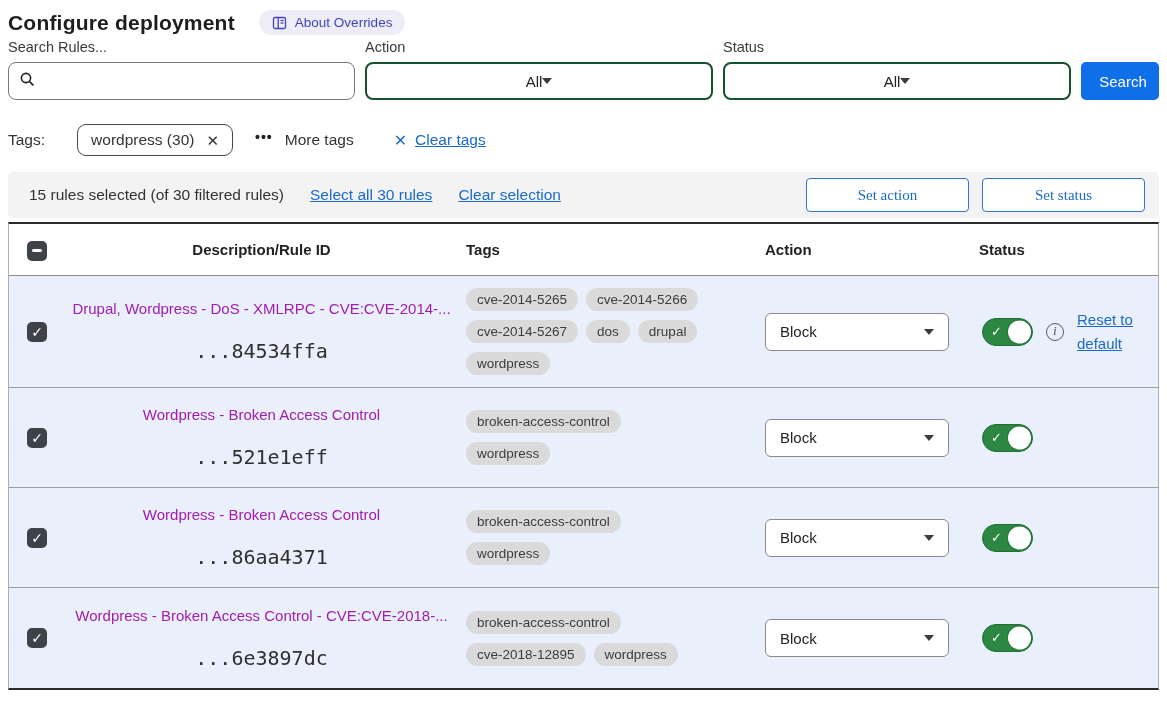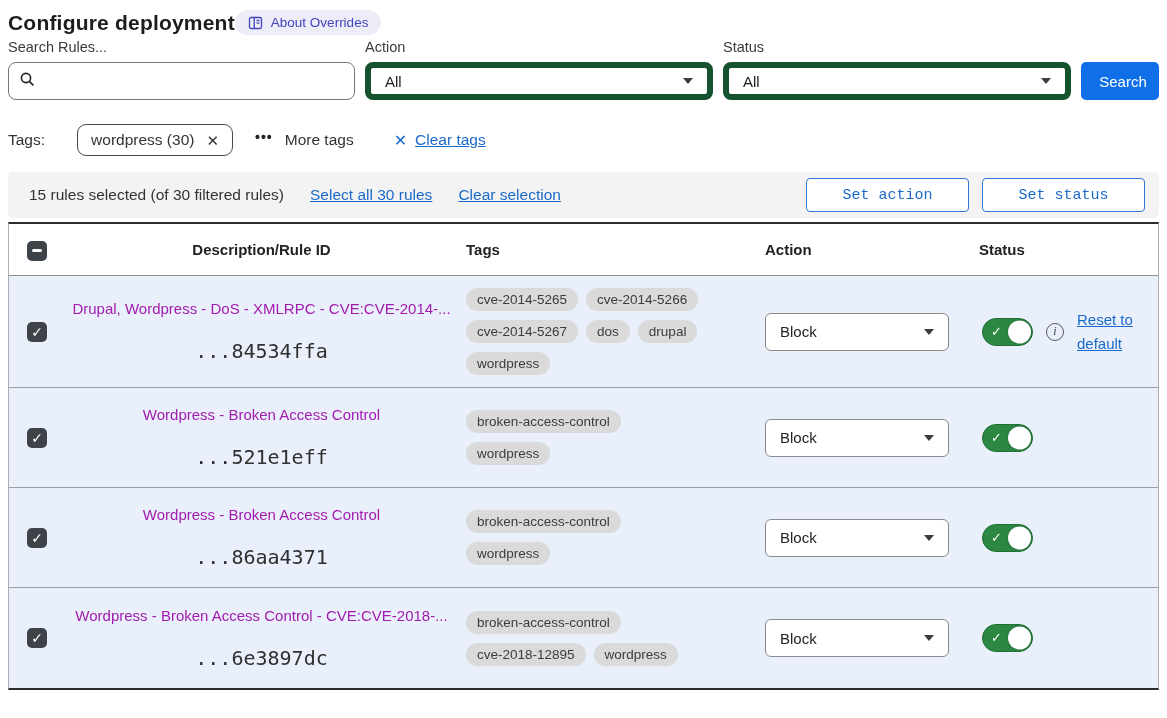--- a/index.html
+++ b/index.html
@@ -16,35 +16,35 @@
   }
   *{box-sizing:border-box;margin:0;padding:0;}
   body{
     font-family:"Liberation Sans","DejaVu Sans",sans-serif;
     background:#fff;color:#333;
     width:1167px;height:718px;overflow:hidden;
   }
   .page{padding:10px 8px 0 8px;}
 
   
-  .hdr{display:flex;align-items:flex-end;}
+  .hdr{display:flex;align-items:flex-end;gap:24px;}
   .hdr h1{font-size:21px;font-weight:700;color:#1d1d1d;letter-spacing:.2px;}
   .badge{display:inline-flex;align-items:center;gap:8px;background:var(--badge-bg);
     color:var(--badge-text);font-size:13.5px;padding:5px 13px;border-radius:14px;cursor:pointer;}
   .badge svg{display:block;}
 
   
   .filters{display:flex;align-items:flex-end;gap:10px;margin-top:4px;}
   .field label{display:block;font-size:14.5px;color:#3a3a3a;margin-bottom:7px;}
   .searchbox{width:347px;height:38px;border:1px solid #767676;border-radius:8px;
     display:flex;align-items:center;padding:0 10px;background:#fff;}
   .searchbox input{border:none;outline:none;flex:1;font-size:15px;margin-left:8px;
     font-family:inherit;background:transparent;}
-  .fselect{width:348px;height:38px;border:6px solid #14532d;border-radius:8px;background:#fff;
-    display:flex;align-items:center;justify-content:space-between;padding:0 14px;
+  .fselect{width:348px;height:38px;border:2px solid #14532d;border-radius:8px;background:#fff;
+    display:flex;align-items:center;justify-content:center;padding:0 14px;
     font-size:15px;color:#222;cursor:pointer;}
   .caret{width:0;height:0;border-left:5px solid transparent;border-right:5px solid transparent;
     border-top:6px solid #3c3c3c;}
   .search-btn{margin-left:0;width:88px;height:38px;background:var(--accent-blue);color:#fff;
     border:none;border-radius:5px;font-size:15px;font-family:inherit;cursor:pointer;padding-left:6px;}
 
   
   .tagsbar{display:flex;align-items:center;margin-top:24px;font-size:15.5px;color:#333;}
   .tags-label{margin-right:32px;}
   .chip{display:inline-flex;align-items:center;gap:12px;border:1.6px solid #4a4a4a;border-radius:9px;
@@ -56,21 +56,21 @@
   .clear-tags{display:inline-flex;align-items:center;gap:8px;color:var(--link-blue);cursor:pointer;}
   .clear-tags .x{font-size:16px;text-decoration:none;}
   .clear-tags .u{text-decoration:underline;}
 
   
   .selbar{margin-top:16px;background:#f3f3f3;border-radius:5px;height:46px;
     display:flex;align-items:center;padding:0 14px 0 21px;gap:26px;font-size:15.5px;color:#333;}
   .selbar a{color:var(--link-blue);text-decoration:underline;cursor:pointer;}
   .selbar .spacer{flex:1;}
   .selbar button{width:163px;height:34px;background:#fff;border:1px solid #2e75d4;border-radius:4px;
-    color:var(--link-blue);font-size:15px;font-family:Liberation Mono, monospace;cursor:pointer;}
+    color:var(--link-blue);font-size:15px;font-family:Liberation Serif, serif;cursor:pointer;}
   .selbar button + button{margin-left:-13px;}
 
   
   .table{margin-top:4px;border-left:1px solid #adadad;border-right:1px solid #adadad;
     border-top:2px solid #2b2b2b;border-bottom:2px solid #2b2b2b;}
   .thead,.trow{display:grid;grid-template-columns:48px 400px 300px 205px 1fr;align-items:center;}
   .thead{height:52px;background:#fff;border-bottom:1px solid #8c8c8c;}
   .thead .col{font-size:15px;font-weight:700;color:#222;}
   .cbcell{margin-left:18px;}
   .col-desc,.cell-desc{padding-left:9px;text-align:center;}

